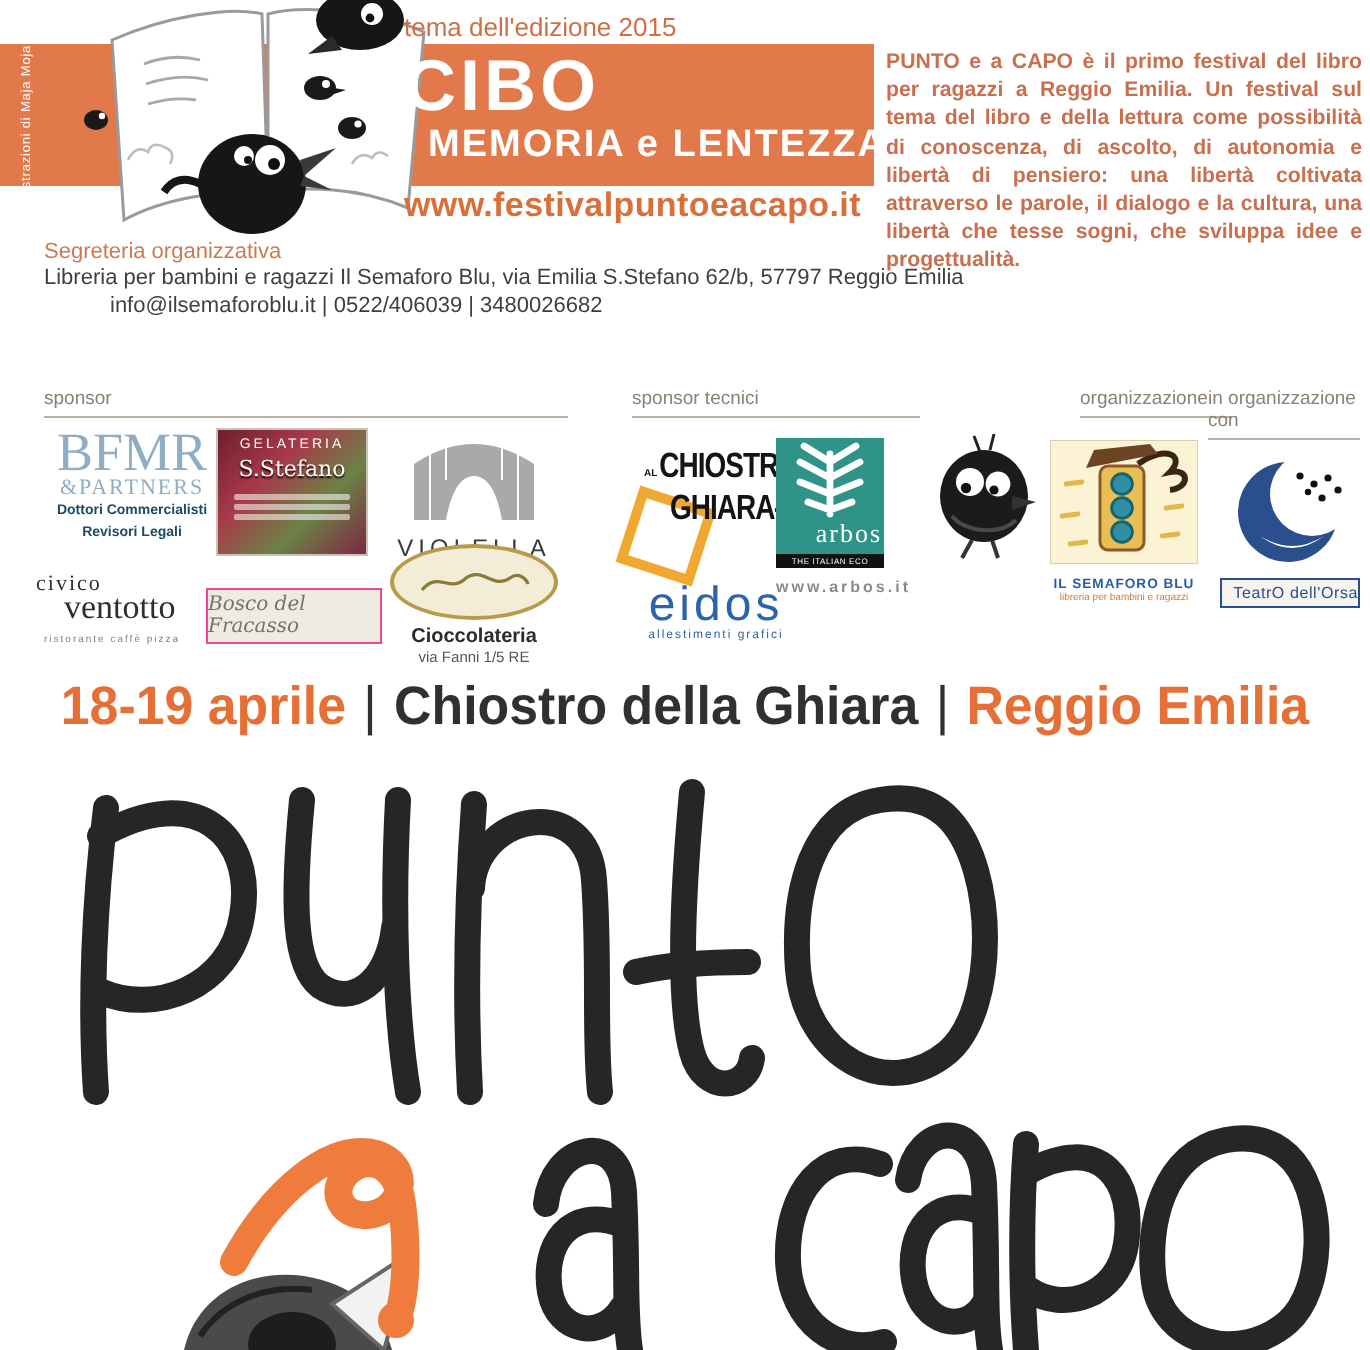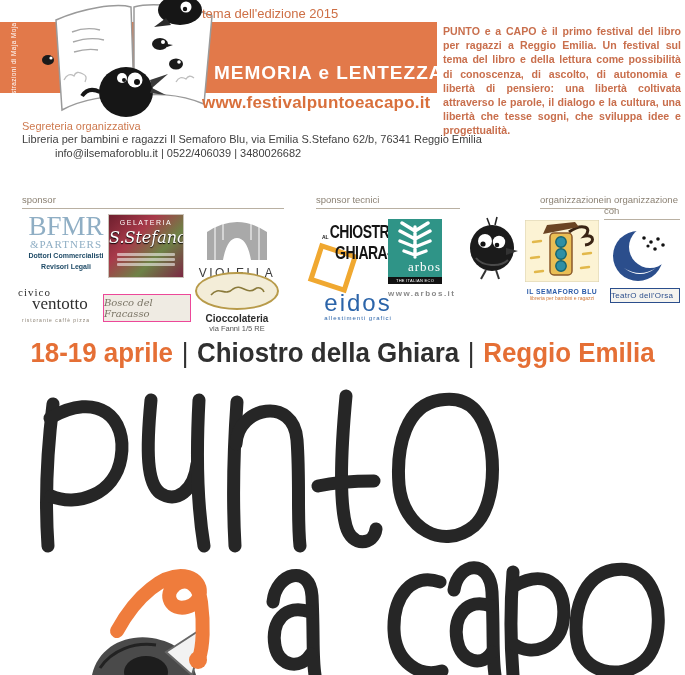--- a/index.html
+++ b/index.html
@@ -34,21 +34,21 @@
   
   .bfmr{position:absolute;left:20px;top:213px;width:92px;text-align:center;}
   .bfmr-name{font-family:"Liberation Serif",serif;font-size:27px;color:#8FAEC4;line-height:1;}
   .bfmr-sub{font-family:"Liberation Serif",serif;font-size:11px;color:#8FAEC4;letter-spacing:1px;margin-top:-2px;}
   .bfmr-tag{font-size:7px;font-weight:bold;color:#1E4A66;line-height:1.25;margin-top:2px;}
 
   .gelateria{position:absolute;left:108px;top:214px;width:74px;height:62px;border:1px solid #c9c2b8;
              background:linear-gradient(135deg,#6e1f2e 0%,#a83a4a 35%,#6d8246 65%,#7c2844 100%);
              color:#fff;text-align:center;overflow:hidden;}
   .gel-top{font-size:7px;letter-spacing:1.5px;margin-top:4px;}
-  .gel-name{font-family:"DejaVu Serif",serif;font-style:italic;font-size:16px;margin-top:2px;text-shadow:0 1px 1px #000;}
+  .gel-name{font-family:"DejaVu Serif",serif;font-size:11px;margin-top:2px;text-shadow:0 1px 1px #000;}
   .gel-rows{margin-top:6px;}
   .gel-row{height:3px;margin:2px 8px;background:rgba(255,255,255,.55);border-radius:1px;}
 
   .violella{position:absolute;left:194px;top:216px;width:86px;text-align:center;}
   .violella-name{font-size:12px;letter-spacing:2.5px;color:#3a3a3a;margin-top:2px;}
   .violella-sub{height:2px;width:60px;margin:3px auto 0;background:#cfcac2;}
 
   .civico{position:absolute;left:18px;top:286px;width:86px;color:#2f2f2f;}
   .civico-l1{font-family:"Liberation Serif",serif;font-size:11px;letter-spacing:1px;}
   .civico-l2{font-family:"Liberation Serif",serif;font-size:17px;margin-top:-4px;margin-left:14px;}
@@ -84,21 +84,21 @@
   .eidos-name{font-size:24px;font-weight:normal;color:#2B64A9;letter-spacing:2px;line-height:.9;}
   .eidos-tag{font-size:6px;color:#2B64A9;letter-spacing:1px;margin-top:1px;}
 
   .tec-bird{position:absolute;left:466px;top:214px;}
 
   
   .semaforo{position:absolute;left:524px;top:220px;width:76px;text-align:center;}
   .sem-name{font-size:6.8px;font-weight:bold;color:#2B5BA8;letter-spacing:.5px;margin-top:2px;}
   .sem-tag{font-size:5px;color:#D07A3A;}
 
-  .teatro{position:absolute;left:610px;top:228px;width:70px;text-align:left;}
+  .teatro{position:absolute;left:610px;top:228px;width:70px;text-align:right;}
   .teatro-box{margin-top:2px;border:1px solid #2B4E8C;background:#f5f4ef;font-size:8px;color:#2B4E8C;
               padding:2px 0;letter-spacing:.3px;}
 
   
   .event-line{position:absolute;left:0;top:338px;width:685px;display:flex;justify-content:center;
               align-items:center;gap:9px;font-size:27px;font-weight:bold;transform:scaleX(.96);}
   .ev-orange{color:#E56F35;}
   .ev-dark{color:#303030;}
   .ev-sep{color:#303030;font-weight:normal;}
 
@@ -150,26 +150,27 @@
       <polygon points="122,80 140,74 124,88" fill="#3a3a3a"></polygon>
       <polygon points="124,88 138,95 122,93" fill="#3a3a3a"></polygon>
       <circle cx="107" cy="80" r="7.5" fill="#ffffff"></circle>
       <circle cx="109" cy="82" r="3" fill="#111111"></circle>
       <circle cx="94" cy="78" r="5" fill="#ffffff"></circle>
       <circle cx="96" cy="80" r="2" fill="#111111"></circle>
     </g>
   </svg>
 
   <div class="edition">tema dell'edizione 2015</div>
+  <div class="theme-title">CIBO</div>
   <div class="theme-sub">MEMORIA e LENTEZZA</div>
   <div class="site">www.festivalpuntoeacapo.it</div>
   <div class="intro">PUNTO e a CAPO è il primo festival del libro per ragazzi a Reggio Emilia. Un festival sul tema del libro e della lettura come possibilità di conoscenza, di ascolto, di autonomia e libertà di pensiero: una libertà coltivata attraverso le parole, il dialogo e la cultura, una libertà che tesse sogni, che sviluppa idee e progettualità.</div>
 
   <div class="seg-title">Segreteria organizzativa</div>
-  <div class="seg-addr">Libreria per bambini e ragazzi Il Semaforo Blu, via Emilia S.Stefano 62/b, 76341 Reggio Emilia</div>
+  <div class="seg-addr">Libreria per bambini e ragazzi Il Semaforo Blu, via Emilia S.Stefano 62/b, 57797 Reggio Emilia</div>
   <div class="seg-contacts">info@ilsemaforoblu.it | 0522/406039 | 3480026682</div>
 
   <div class="sec-label lbl-sponsor">sponsor</div>
   <div class="sec-label lbl-tecnici">sponsor tecnici</div>
   <div class="sec-label lbl-org">organizzazione</div>
   <div class="sec-label lbl-collab">in organizzazione con</div>
 
   <div class="bfmr">
     <div class="bfmr-name">BFMR</div>
     <div class="bfmr-sub">&amp;PARTNERS</div>

